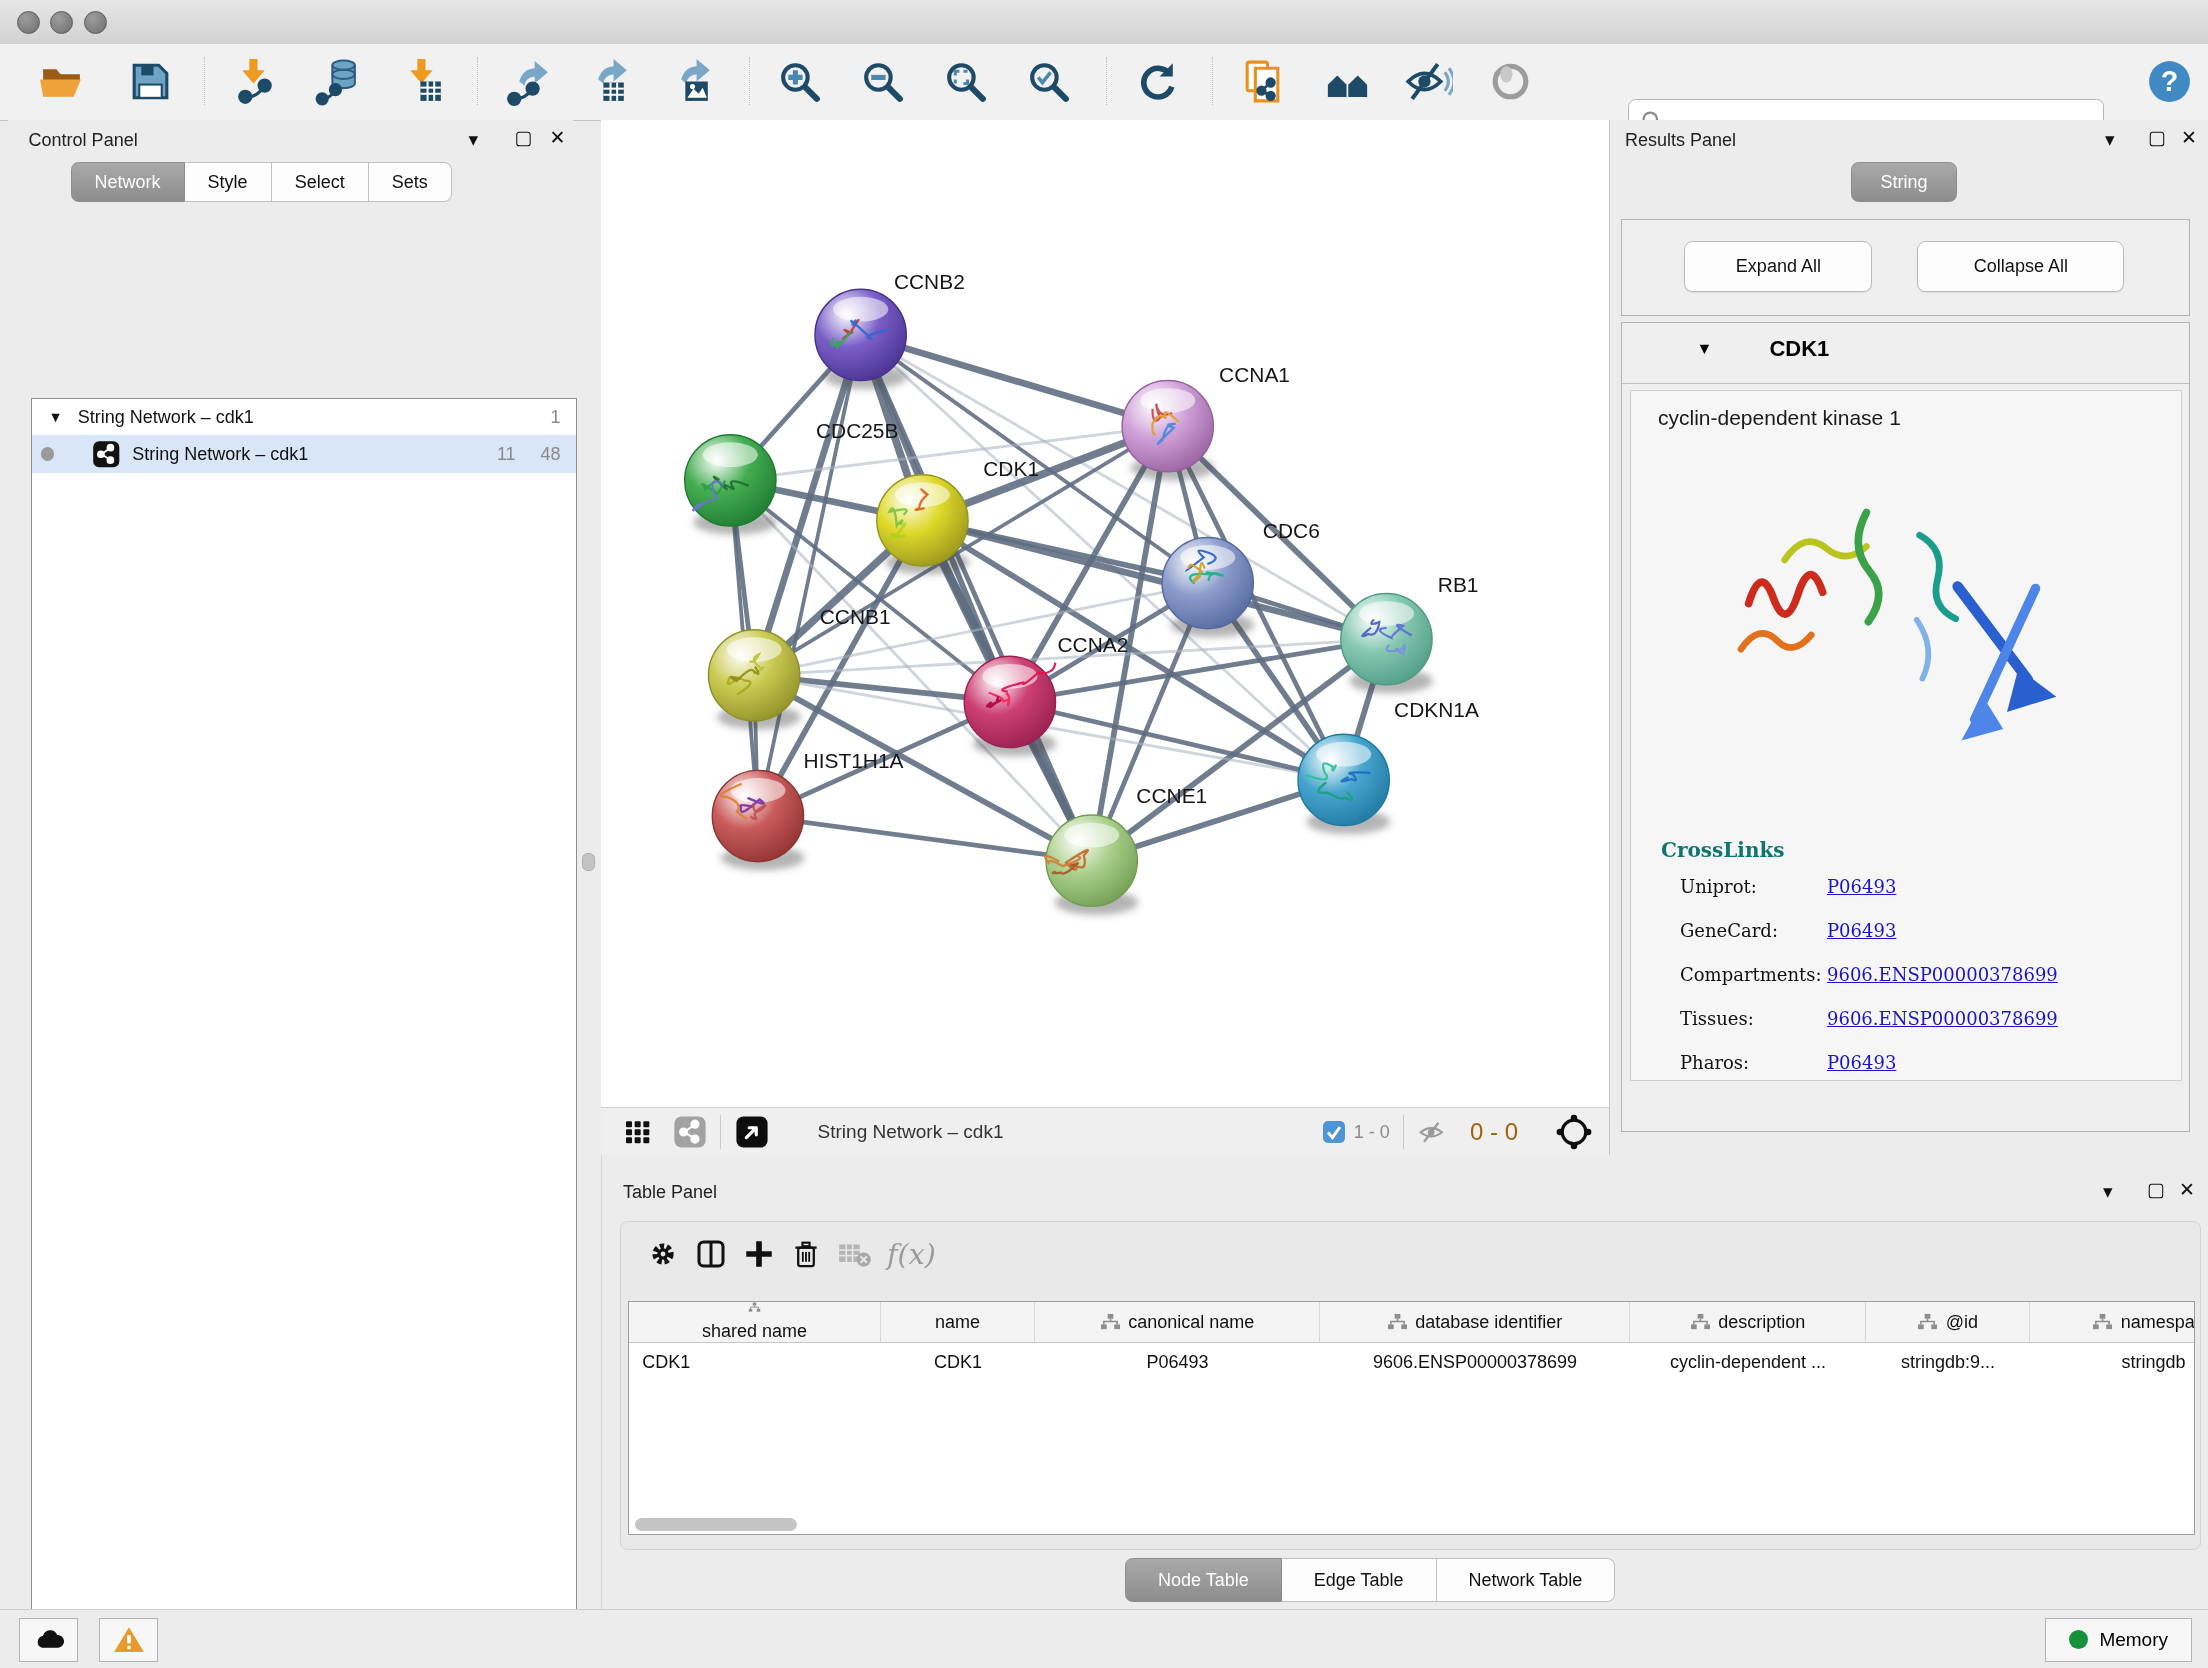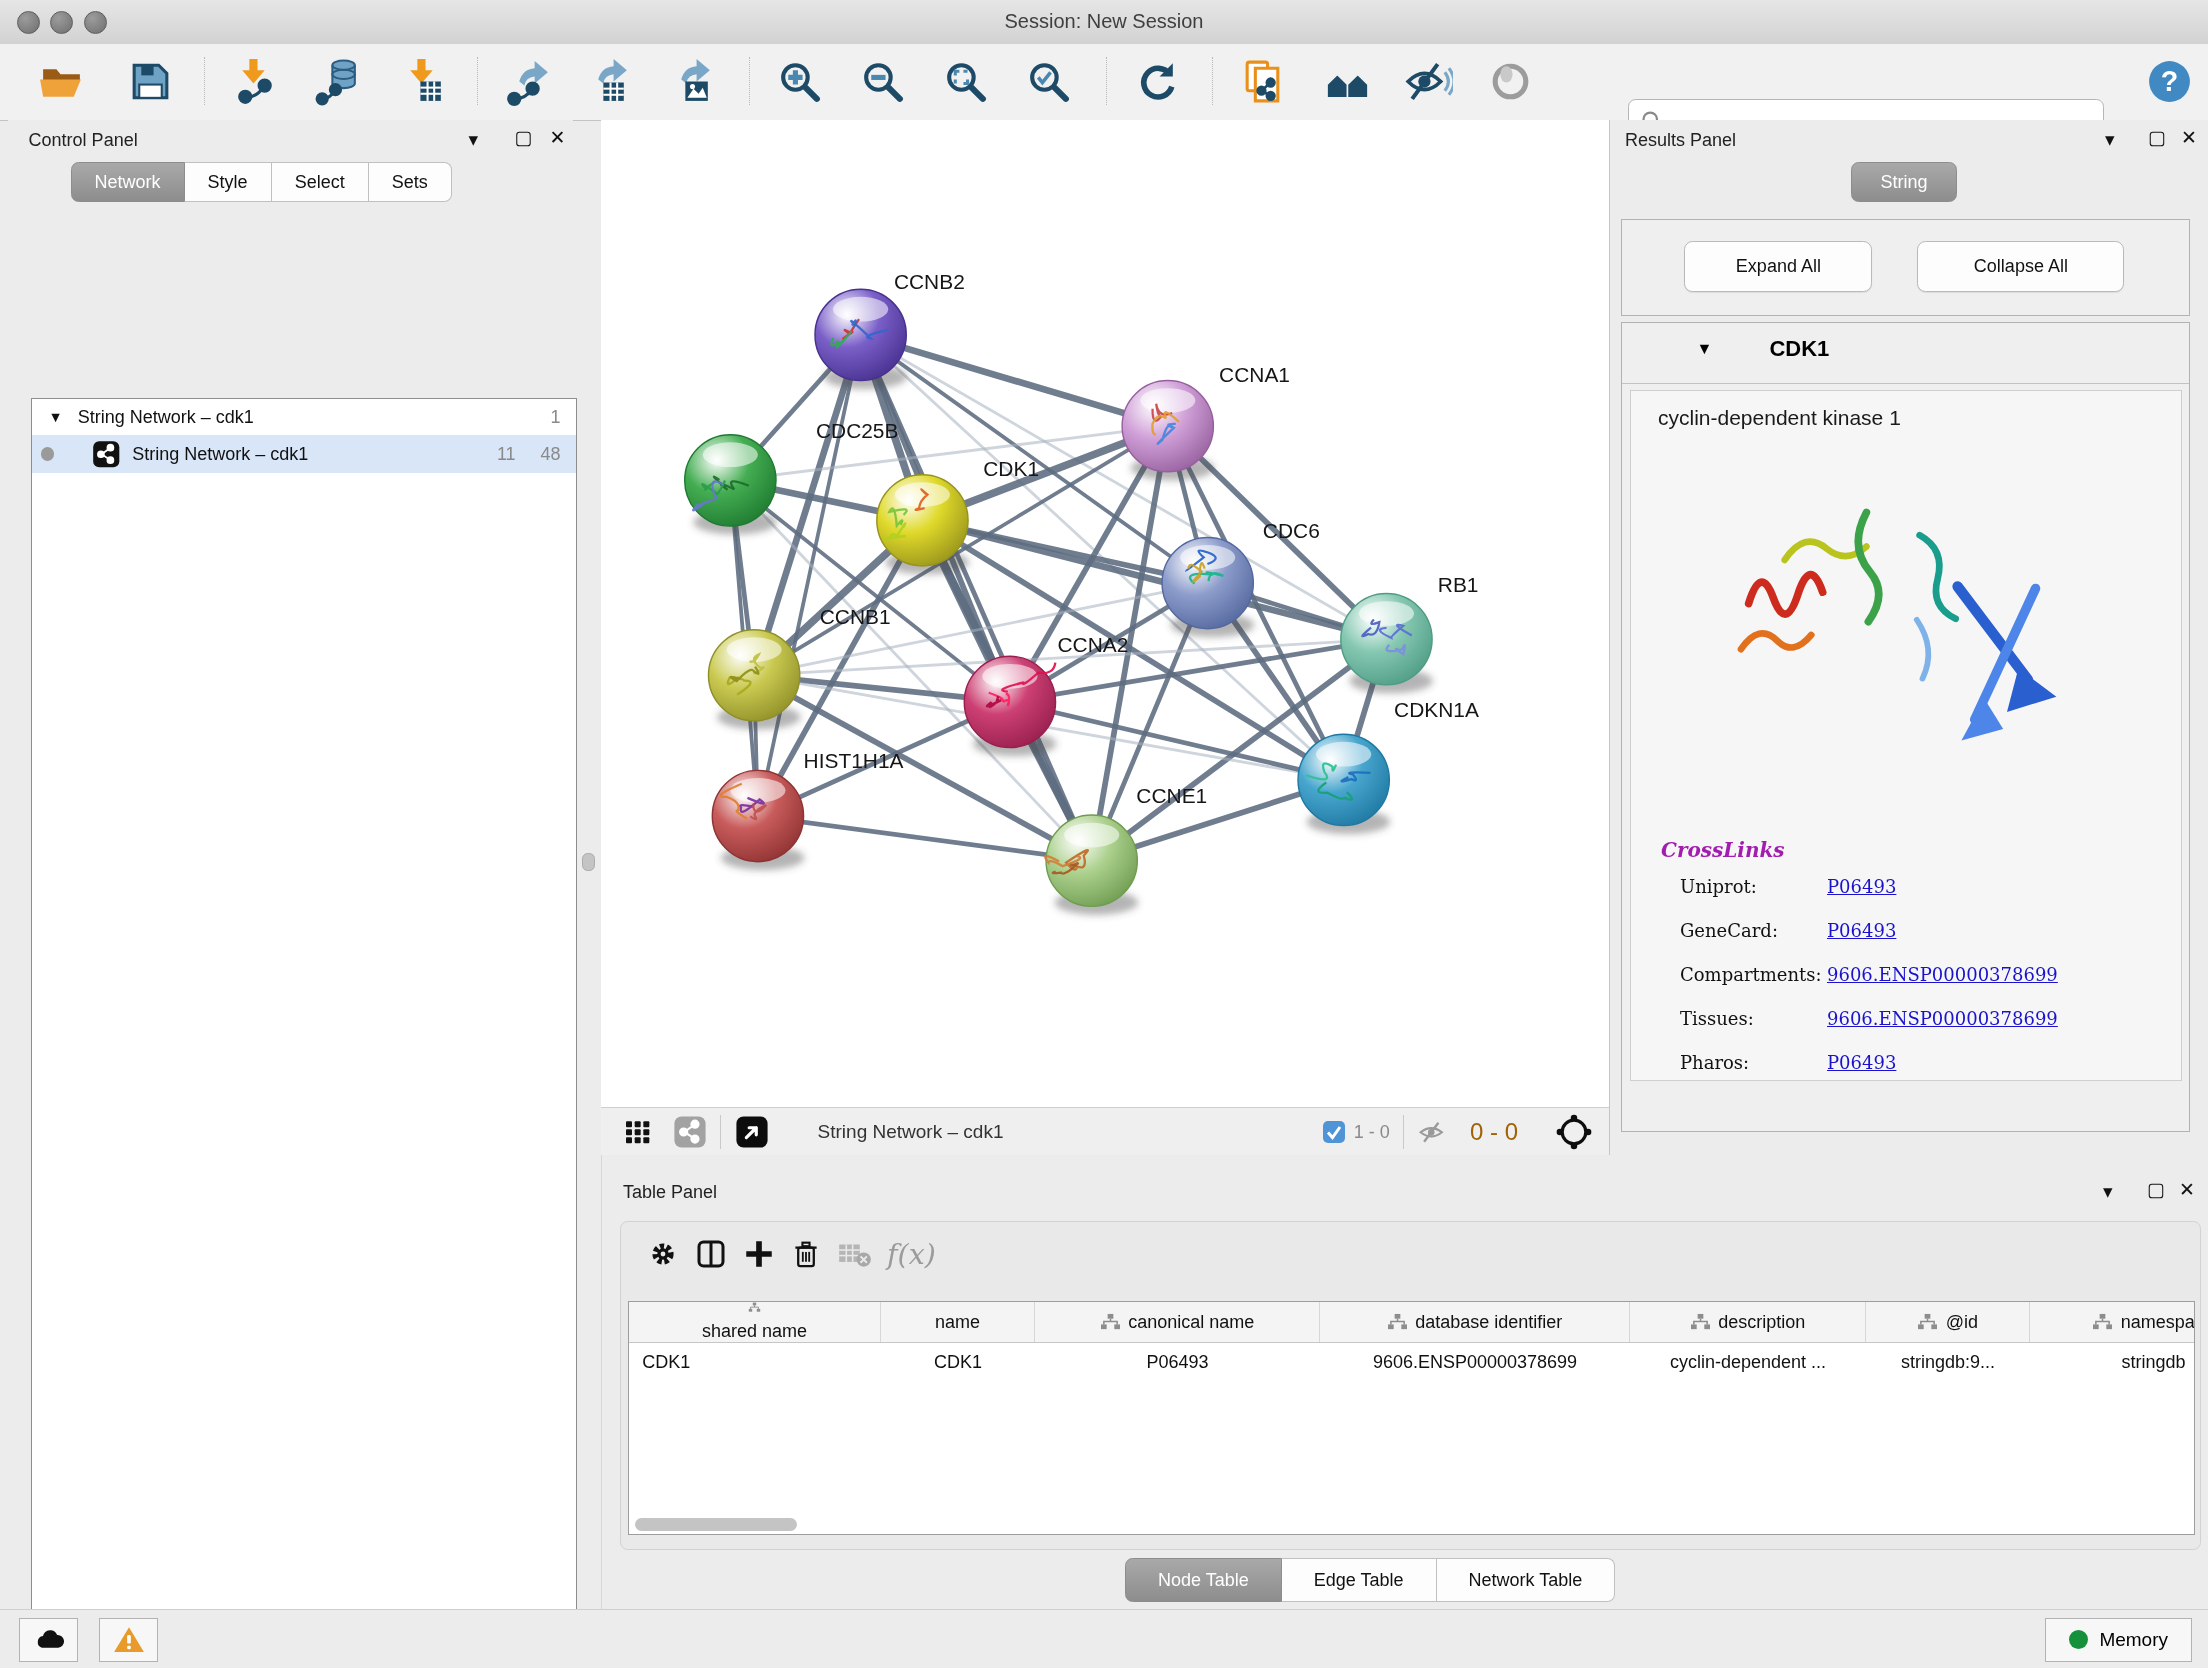--- a/index.html
+++ b/index.html
@@ -71,21 +71,20 @@
   svg{display:block;}
   .nlabel{font-size:22px;fill:#161616;font-family:"Liberation Sans",sans-serif;}
 </style>
 </head>
 <body>
 
 <div class="abs titlebar">
   <div class="abs tl" style="left:17px"></div>
   <div class="abs tl" style="left:50px"></div>
   <div class="abs tl" style="left:84px"></div>
-  <div class="abs wintitle">Session: New Session</div>
 </div>
 
 <div class="abs toolbar">
   <div class="abs tb" style="left:34px">
     <svg width="49" height="49" viewBox="0 0 48 48">
       <path d="M6 12 h13 l4 5 h19 v6 H6z" fill="#9a5c14"></path>
         <path d="M3 22 h40 l-7 17 H6z" fill="#f0a23a"></path>
     </svg>
   </div>
   <div class="abs tb" style="left:123px">
@@ -589,21 +588,21 @@
           <path d="M152 72 q-19 36 4 63 q19 23 -2 52" stroke="#3ba24a" stroke-width="8"></path>
           <path d="M208 96 q27 15 19 46 q-8 29 19 42" stroke="#199d8d" stroke-width="7"></path>
           <path d="M205 185 q21 31 6 62" stroke="#7fb2e8" stroke-width="6"></path>
           <path d="M248 150 L322 248" stroke="#2a5fd0" stroke-width="11"></path>
           <path d="M330 152 L266 290" stroke="#4d86e8" stroke-width="10"></path>
         </g>
         <path d="M312 236 L352 266 L300 282 Z" fill="#2a5fd0"></path>
         <path d="M276 268 L252 312 L296 300 Z" fill="#4d86e8"></path>
       </svg>
 
-      <div class="abs serif" style="left:30px;top:447px;font-size:20px;font-weight:bold;color:#a21caf;font-style:italic;">CrossLinks</div>
+      <div class="abs serif" style="left:30px;top:447px;font-size:20px;font-weight:bold;color:#0f766e;">CrossLinks</div>
       <div id="xlinks" class="abs serif" style="left:49px;top:485px;width:476px;">
           <div class="xrow">
             <span class="xl">Uniprot:</span>
             <a>P06493</a>
           </div>
           <div class="xrow">
             <span class="xl">GeneCard:</span>
             <a>P06493</a>
           </div>
           <div class="xrow">

